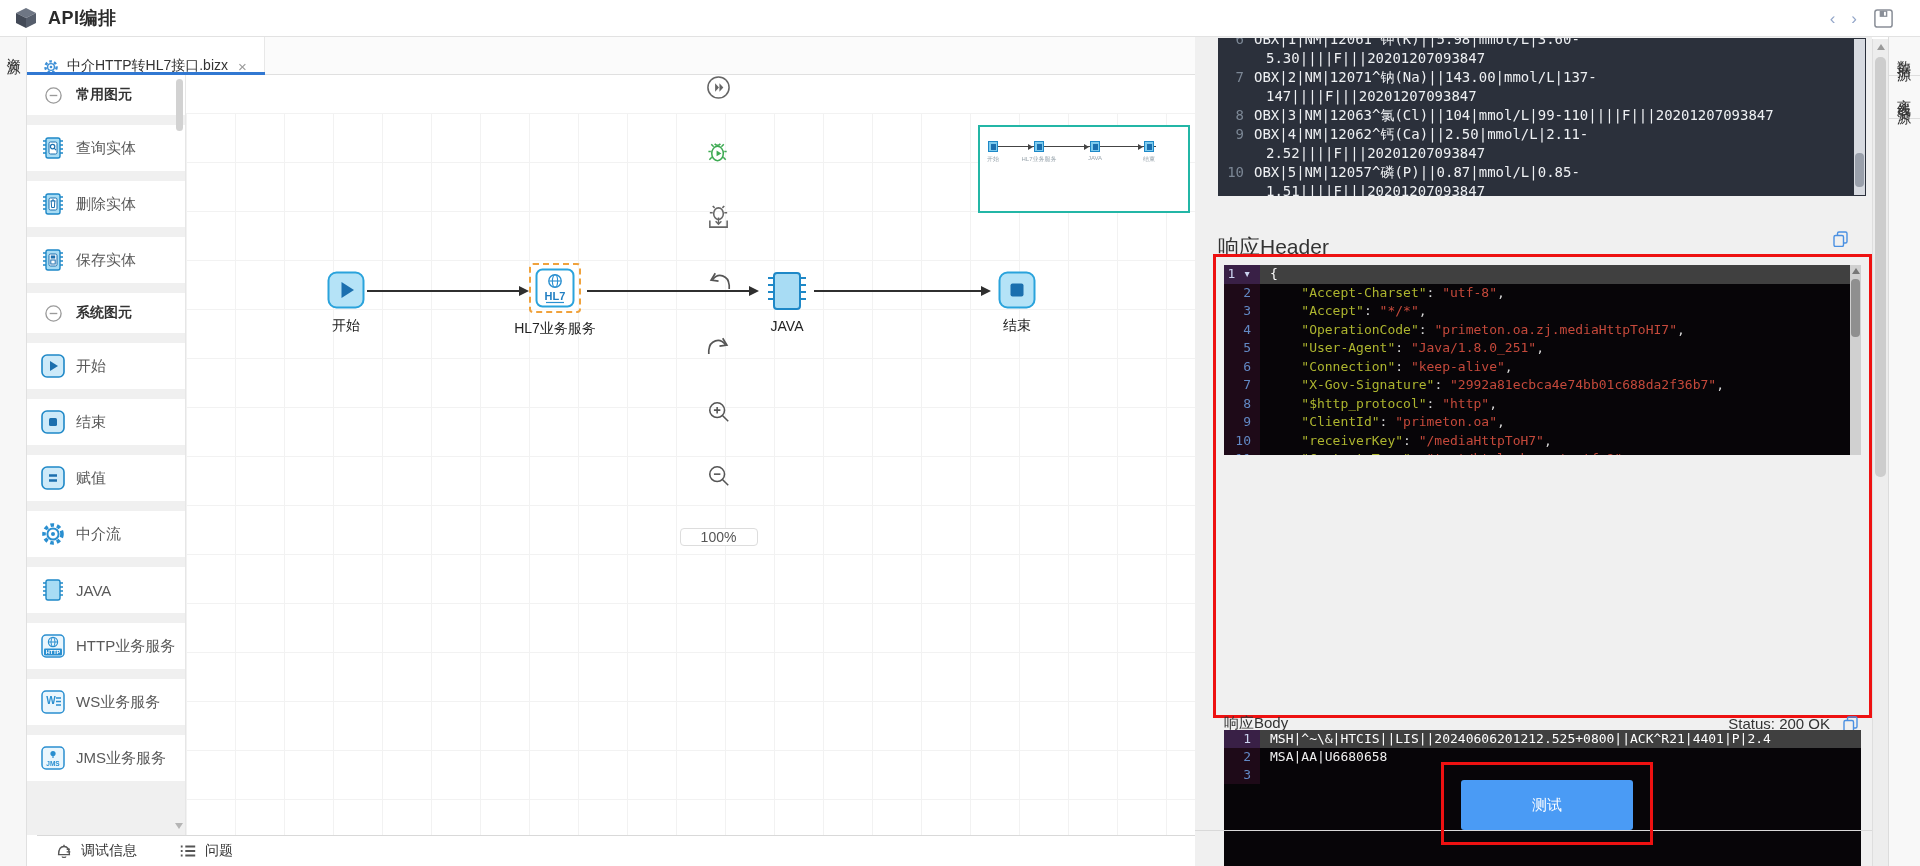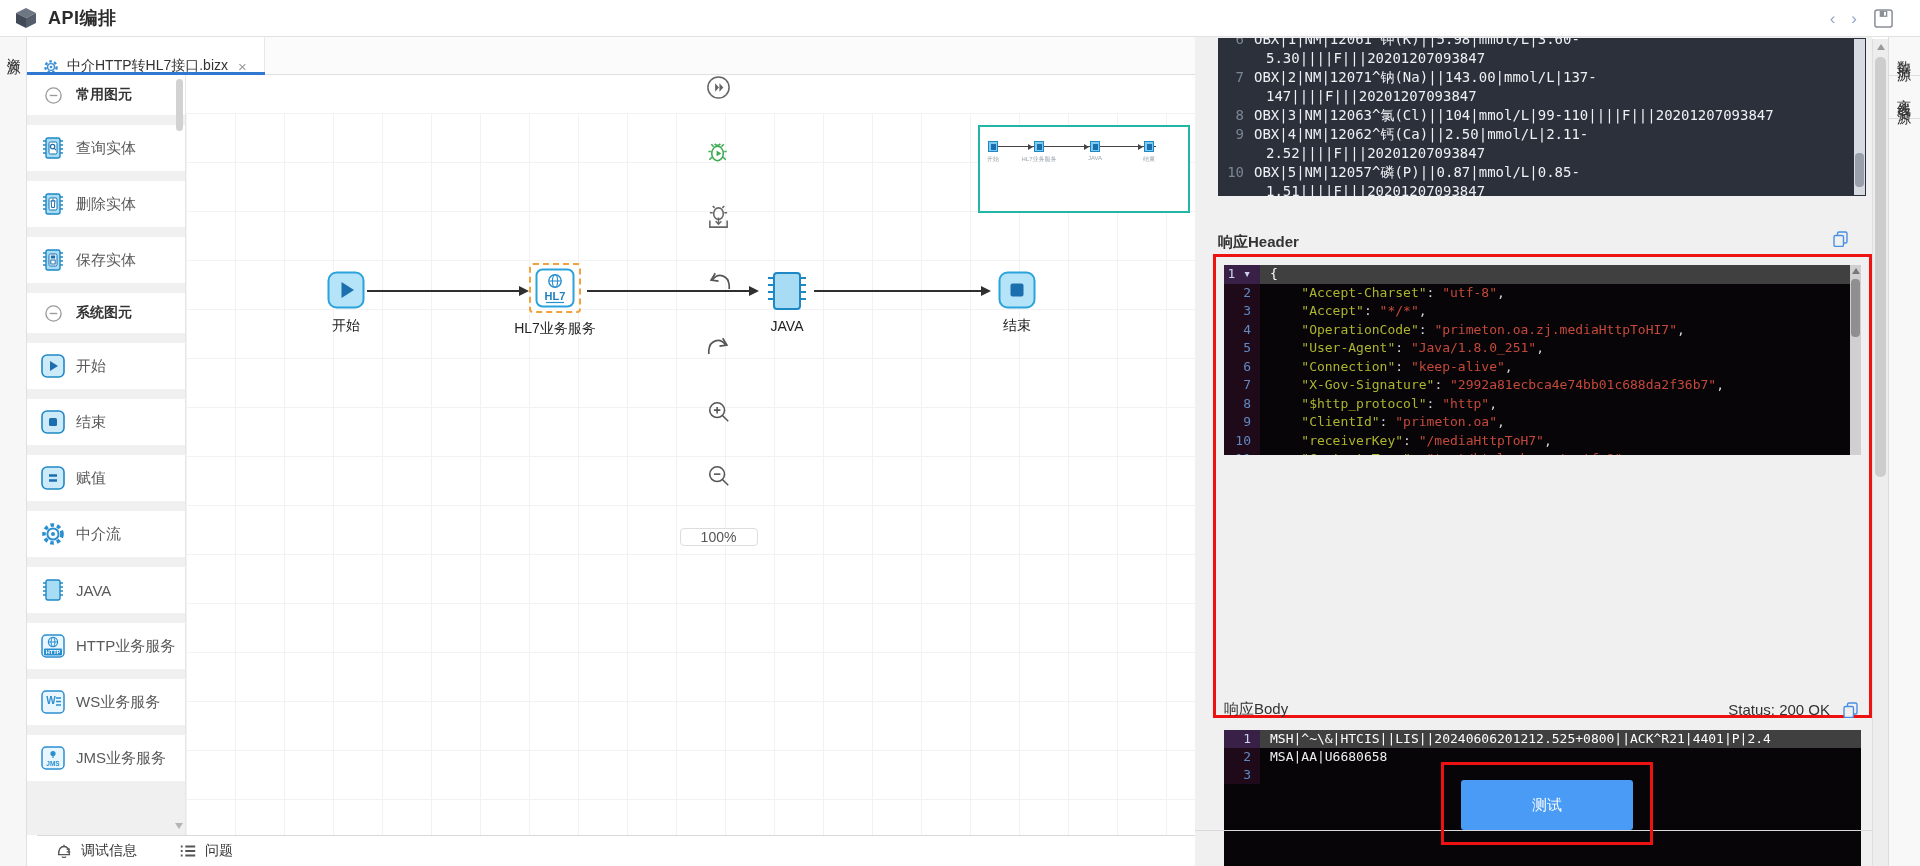--- a/index.html
+++ b/index.html
@@ -72,38 +72,38 @@
   .code { flex:1; }
 
   .ed-req { left:23px; top:1px; width:648px; height:158px; background:#2b303b; }
   .ed-req .ed-row { line-height:19px; font-size:14px; }
   .ed-req .gut { width:36px; padding-right:10px; color:#7c8795; }
   .ed-req .code { color:#eef0f3; }
   .ed-req .wrap .code { padding-left:12px; }
   .req-sb { position:absolute; right:1px; top:1px; width:11px; height:156px; background:#d7dae0; }
   .req-sb .thumb { position:absolute; left:1px; bottom:8px; width:9px; height:34px; background:#9aa0ab; border-radius:4px; }
 
-  .sec-label { position:absolute; font-size:15px; color:#333;font-weight:bold; }
+  .sec-label { position:absolute; font-size:21px; color:#333; }
   .copy-ic { position:absolute; width:17px; height:17px; cursor:pointer; }
 
   .redbox { position:absolute; left:18px; top:217px; width:659px; height:464px; border:3px solid #ee1111; }
   .redbox2 { position:absolute; left:246px; top:725px; width:212px; height:83px; border:3px solid #ee1111; z-index:4; }
 
   .ed-hdr { left:8px; top:8px; width:637px; height:190px; }
   .ed-hdr .ed-row { line-height:18.5px; font-size:13px; }
   .ed-hdr .gut { width:36px; padding-right:9px; color:#6288c4; background:#1e0a18; }
   .ed-hdr .code { padding-left:10px; color:#d8d8d8; }
   .ed-hdr .sel .gut { background:#392046; color:#ccd4f0; }
   .ed-hdr .sel .code { background:#404040; color:#fff; }
   .k { color:#adb52f; } .v { color:#c5493b; } .p { color:#d8d8d8; }
   .hdr-sb { position:absolute; right:0; top:0; width:11px; height:190px; background:#d0d0d0; }
   .hdr-sb .up { position:absolute; left:1.5px; top:3px; width:0; height:0; border-left:4px solid transparent; border-right:4px solid transparent; border-bottom:6px solid #777; }
   .hdr-sb .thumb { position:absolute; left:1px; top:14px; width:9px; height:58px; background:#8f8f8f; border-radius:4px; }
 
-  .body-row { position:absolute; left:8px; top:440px; width:637px; height:24px; display:flex; align-items:center; }
+  .body-row { position:absolute; left:8px; top:454px; width:637px; height:24px; display:flex; align-items:center; }
   .ed-body { left:8px; top:473px; width:637px; height:190px; }
   .ed-body .ed-row { line-height:18px; font-size:13px; }
   .ed-body .gut { width:36px; padding-right:9px; color:#6288c4; background:#1e0a18; }
   .ed-body .code { padding-left:10px; color:#f0f0f0; }
   .ed-body .sel .gut { background:#392046; color:#ccd4f0; }
   .ed-body .sel .code { background:#404040; color:#fff; }
 
   .rdivider { position:absolute; left:0; top:793px; width:677px; height:1px; background:#d9d9d9; }
   .testbtn { position:absolute; left:17px; top:15px; width:172px; height:50px; background:#4a9bf5; border:none; border-radius:3px; color:#fff; font-size:15px; cursor:pointer; font-family:inherit; }
 

